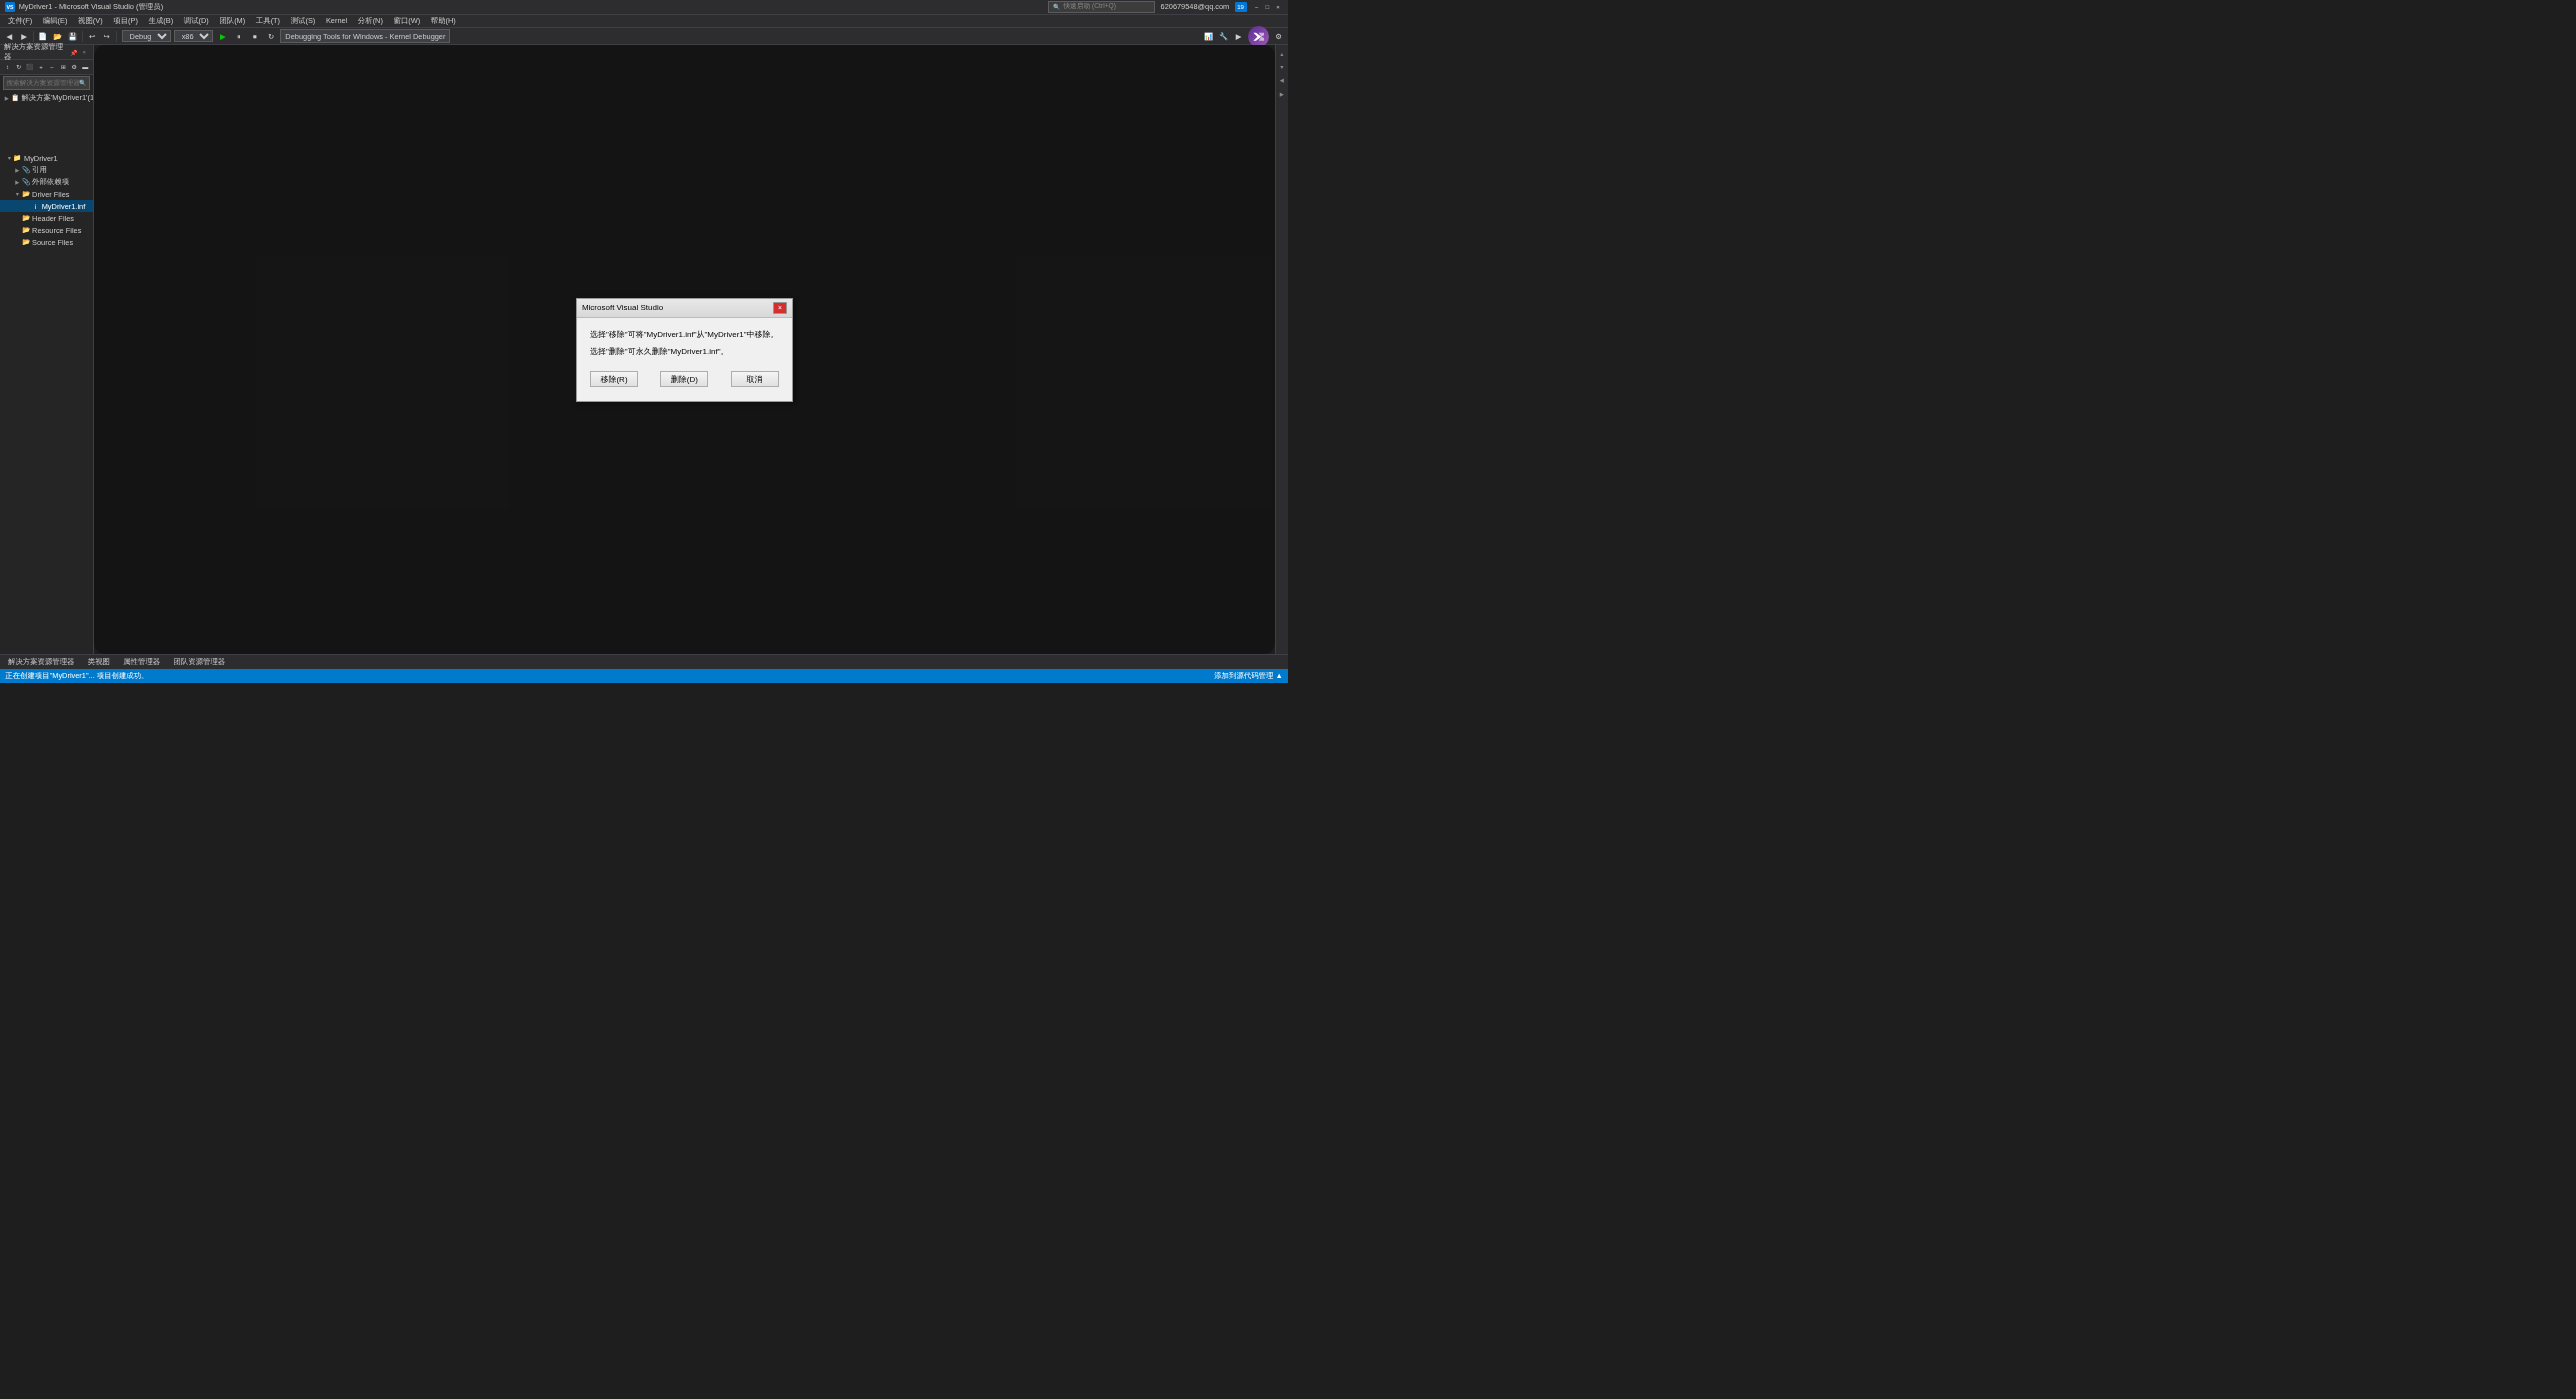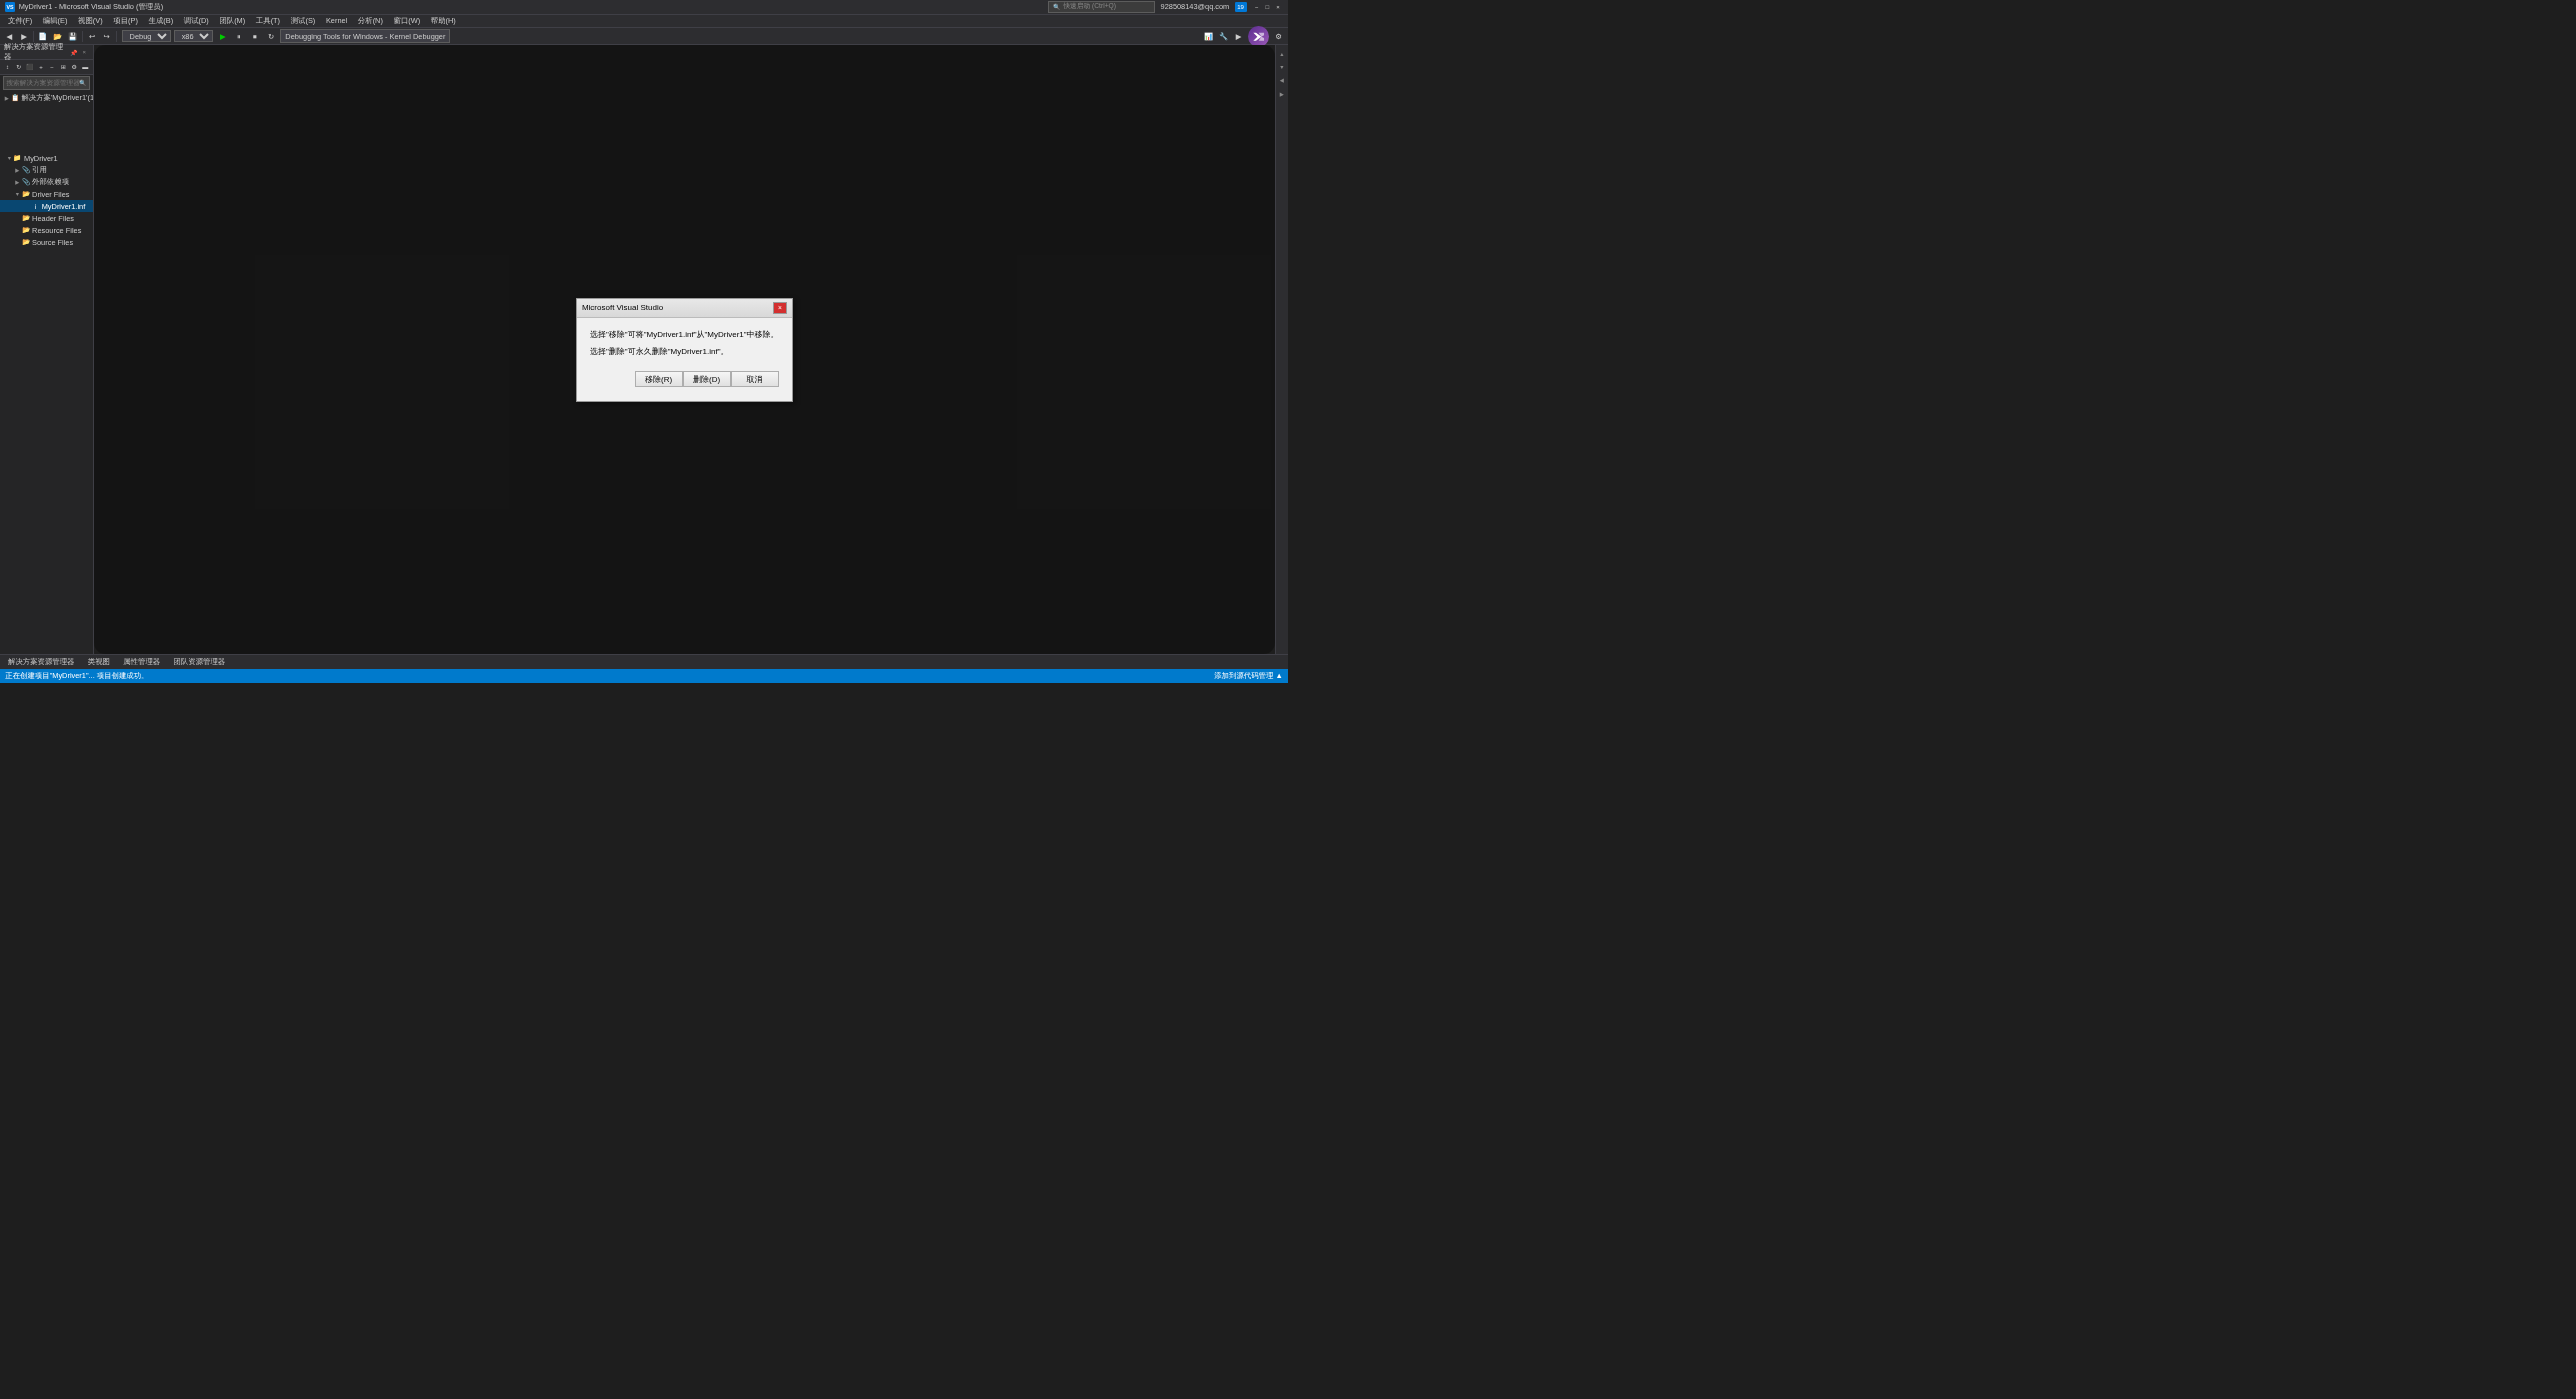--- a/index.html
+++ b/index.html
@@ -374,21 +374,21 @@
       background: #f0f0f0;
     }
     .dialog-message {
       font-size: 8px;
       color: #000000;
       margin-bottom: 5.3px;
       line-height: 1.5;
     }
     .dialog-buttons {
       display: flex;
-      justify-content: flex-end;
+      justify-content: space-between;
       gap: 0;
       padding: 8px 0 2.7px 0;
     }
     .dialog-btn {
       min-width: 48px;
       height: 16px;
       background: linear-gradient(to bottom, #f5f5f5, #e0e0e0);
       border: 0.7px solid #adadad;
       color: #000000;
       font-size: 8px;
@@ -472,21 +472,21 @@
     <div class="title-bar-icon">VS</div>
     <span class="title-bar-text">MyDriver1 - Microsoft Visual Studio (管理员)</span>
   </div>
   <div class="title-bar-right">
     <div class="quick-launch">
       <div class="quick-launch-box">
         <span class="quick-launch-icon">🔍</span>
         <span class="quick-launch-text">快速启动 (Ctrl+Q)</span>
       </div>
     </div>
-    <span class="user-info">928508143@qq.com</span>
+    <span class="user-info">620679548@qq.com</span>
     <div class="notification-badge">19</div>
     <div class="title-bar-controls">
       <div class="title-bar-btn">−</div>
       <div class="title-bar-btn">□</div>
       <div class="title-bar-btn close">×</div>
     </div>
   </div>
 </div>
 
 <div class="menu-bar">

